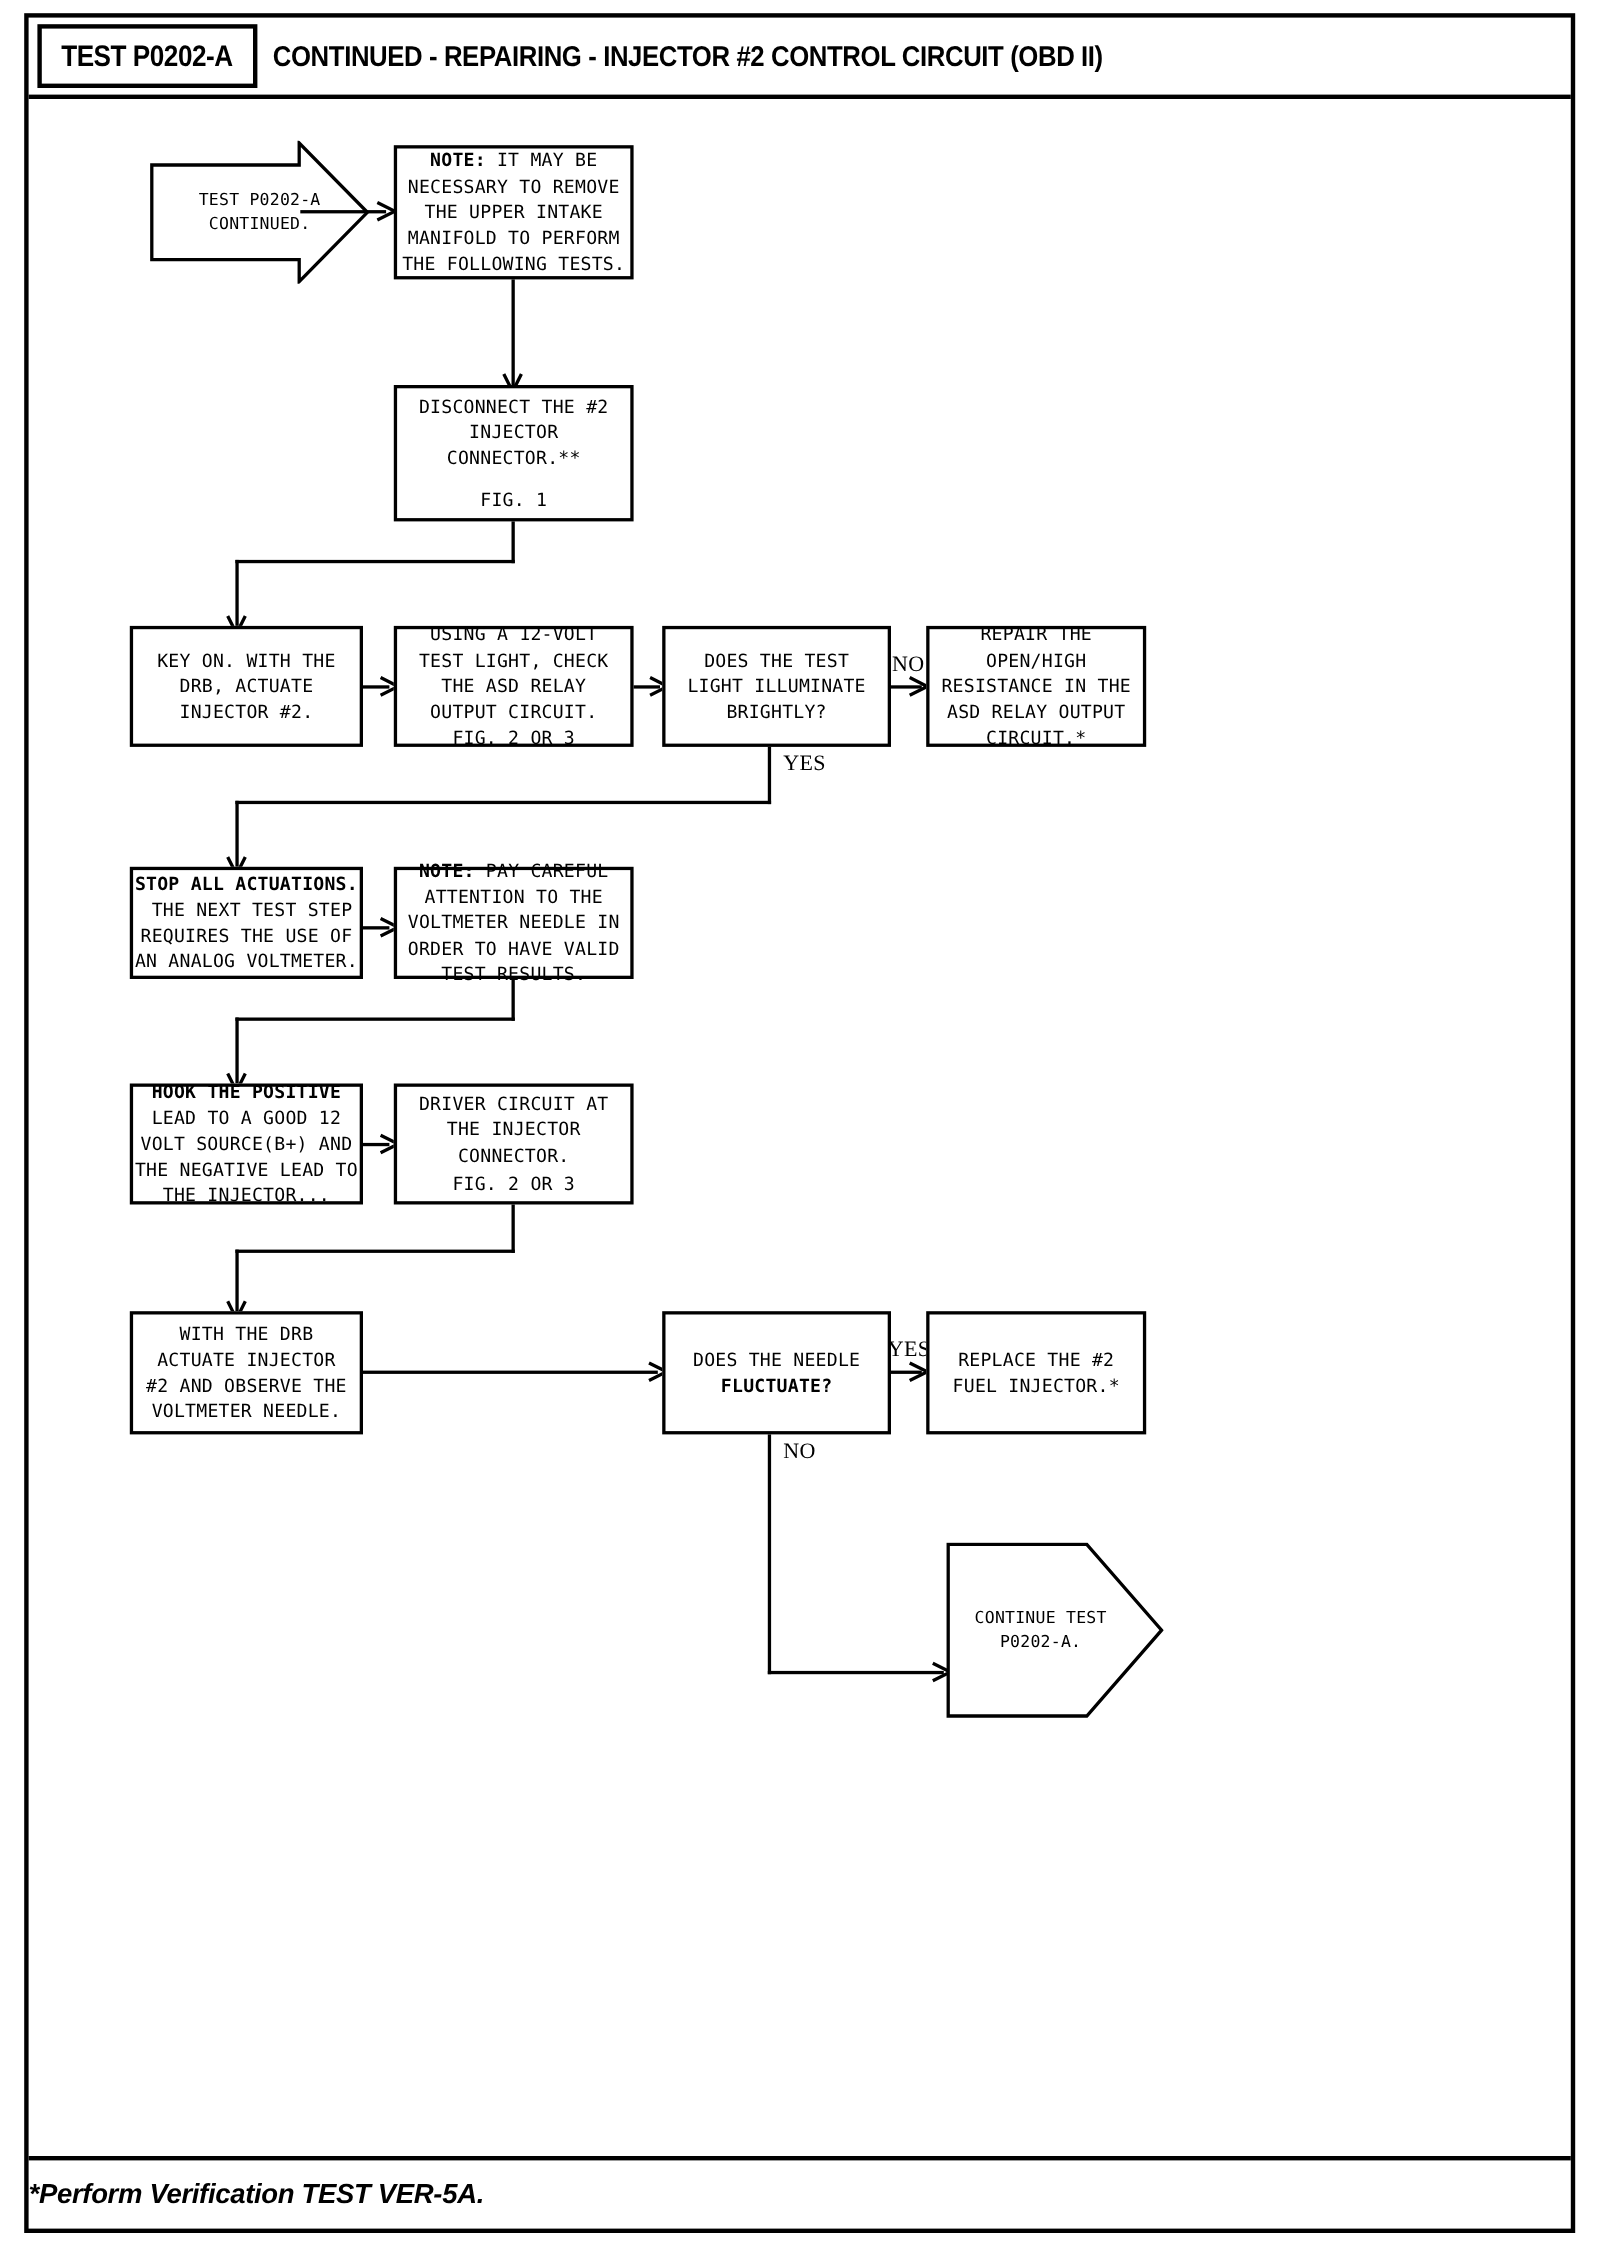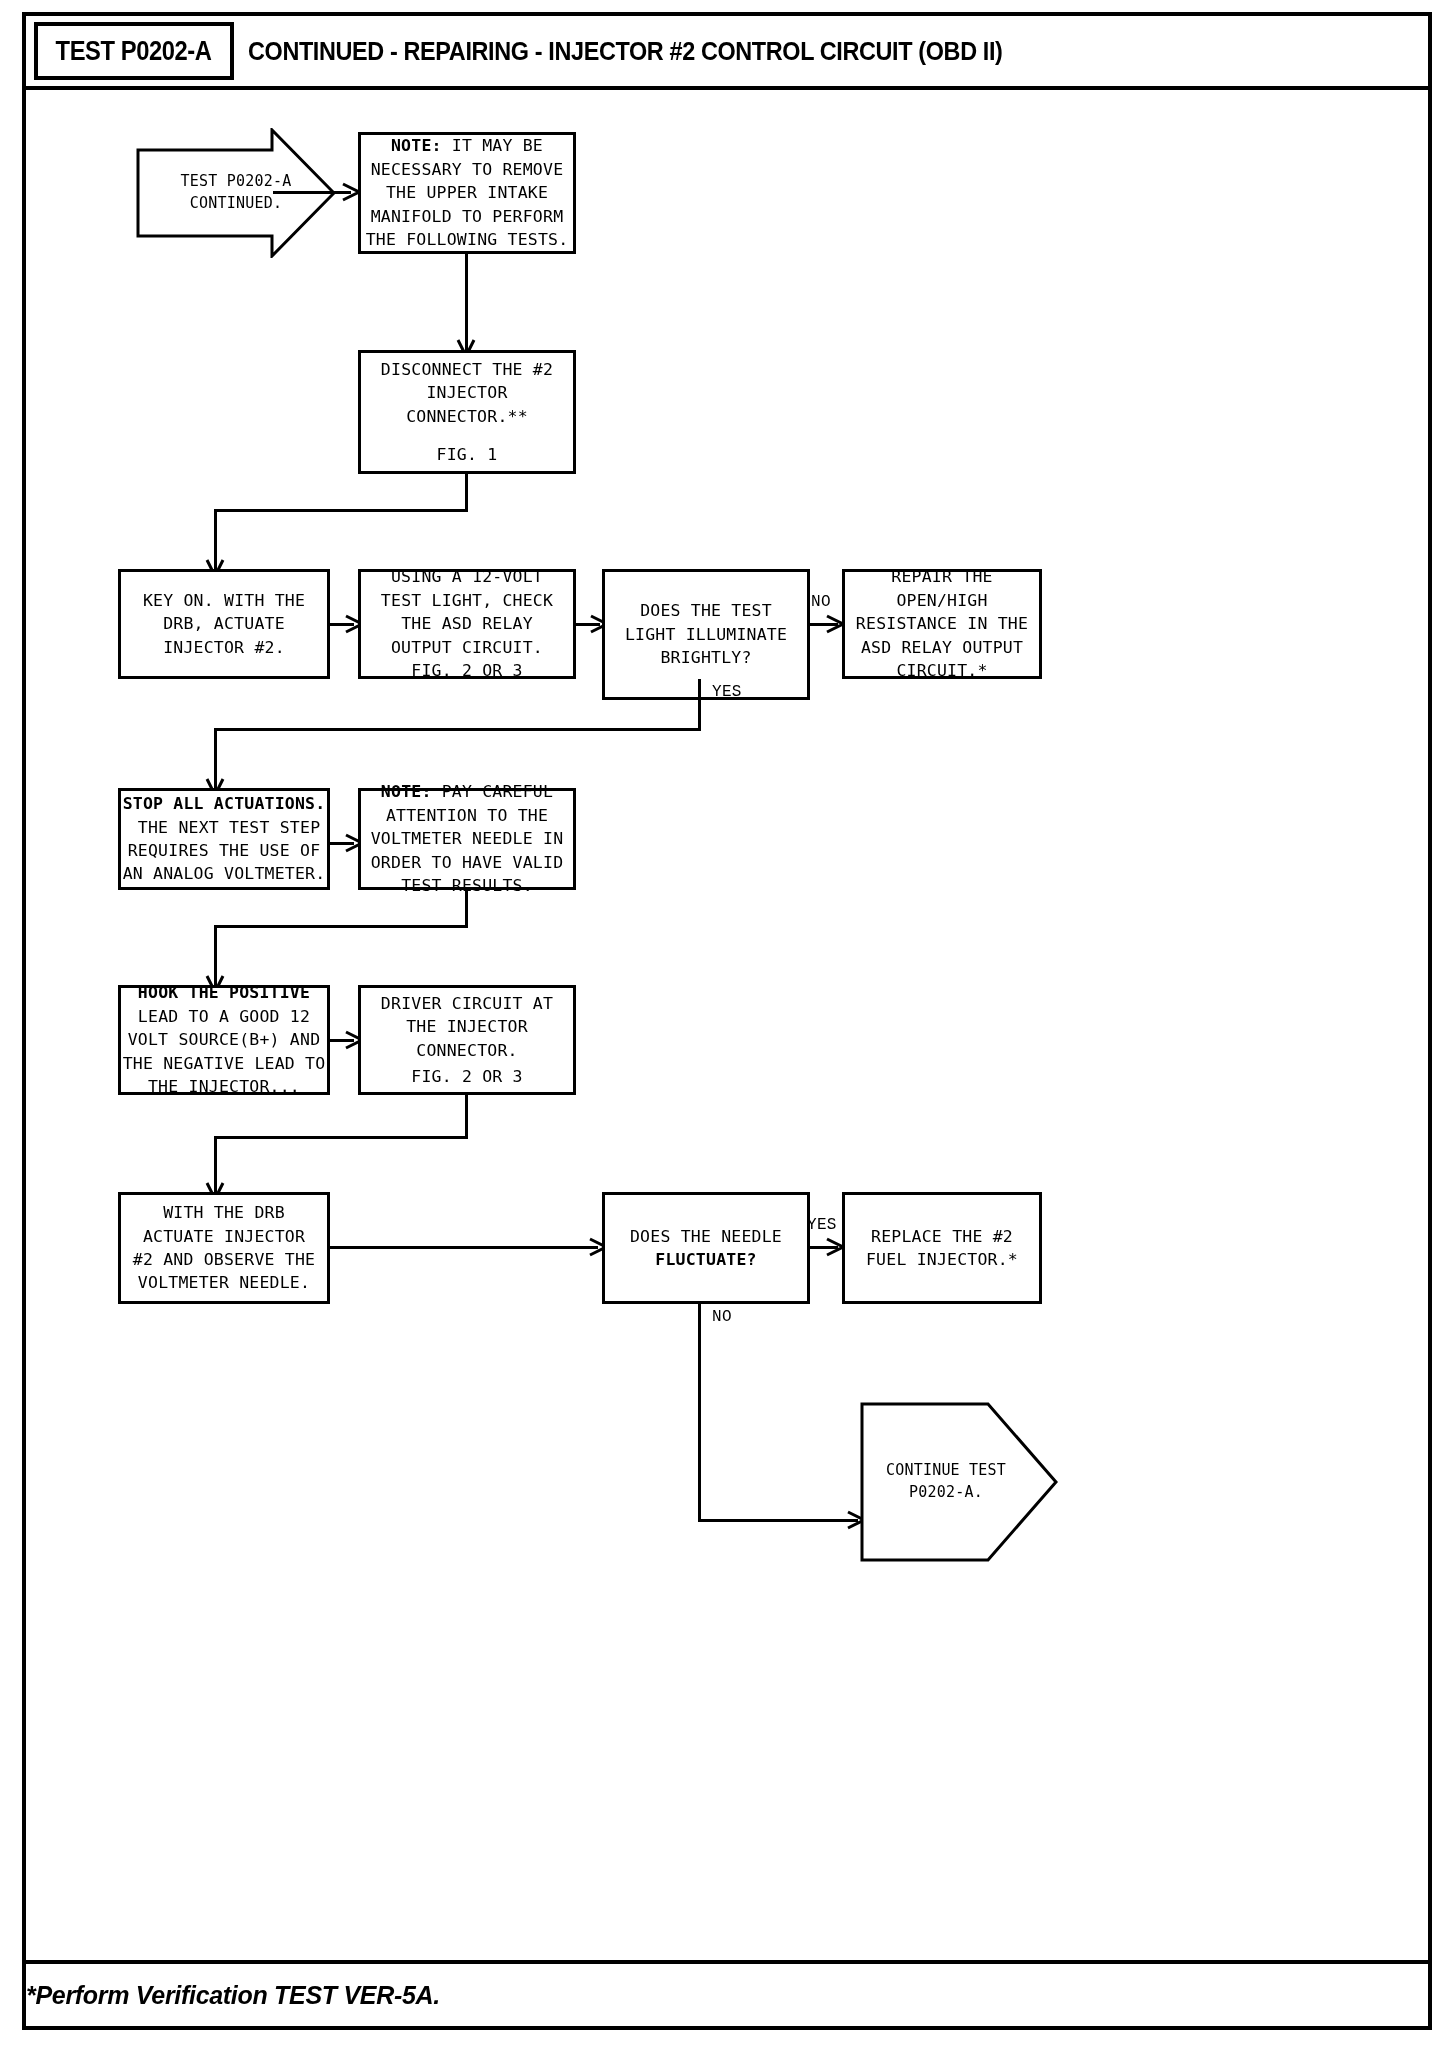--- a/index.html
+++ b/index.html
@@ -149,22 +149,22 @@
     background: #000;
   }
   .hline { height: 3px; }
   .vline { width: 3px; }
 
   .arrowhead { position: absolute; }
   .arrowhead svg { display: block; }
 
   .edge-label {
     position: absolute;
-    font-family: Liberation Mono, monospace;
-    font-size: 16px;
+    font-family: Liberation Serif, serif;
+    font-size: 20px;
     letter-spacing: 0.3px;
     white-space: pre;
   }
 </style>
 </head>
 <body>
 
 <div id="page">
 
   <div id="header">
@@ -244,21 +244,21 @@
       <div class="line">FIG. 2 OR 3</div>
     </div>
 
     <div class="hline" style="left:550px; top:533px; width:24px;"></div>
     <div class="arrowhead" style="left:564px; top:524px;">
       <svg width="18" height="20" viewBox="0 0 18 20">
         <path d="M1,2 L17,10 L1,18" fill="none" stroke="#000" stroke-width="3"></path>
       </svg>
     </div>
 
-    <div class="box" style="left:576px; top:479px; width:208px; height:131px;">
+    <div class="box" style="left:576px; top:479px; width:208px; height:110px;">
       <div class="line">DOES THE TEST</div>
       <div class="line">LIGHT ILLUMINATE</div>
       <div class="line">BRIGHTLY?</div>
     </div>
 
     <div class="hline" style="left:784px; top:533px; width:28px;"></div>
     <div class="arrowhead" style="left:800px; top:524px;">
       <svg width="18" height="20" viewBox="0 0 18 20">
         <path d="M1,2 L17,10 L1,18" fill="none" stroke="#000" stroke-width="3"></path>
       </svg>

